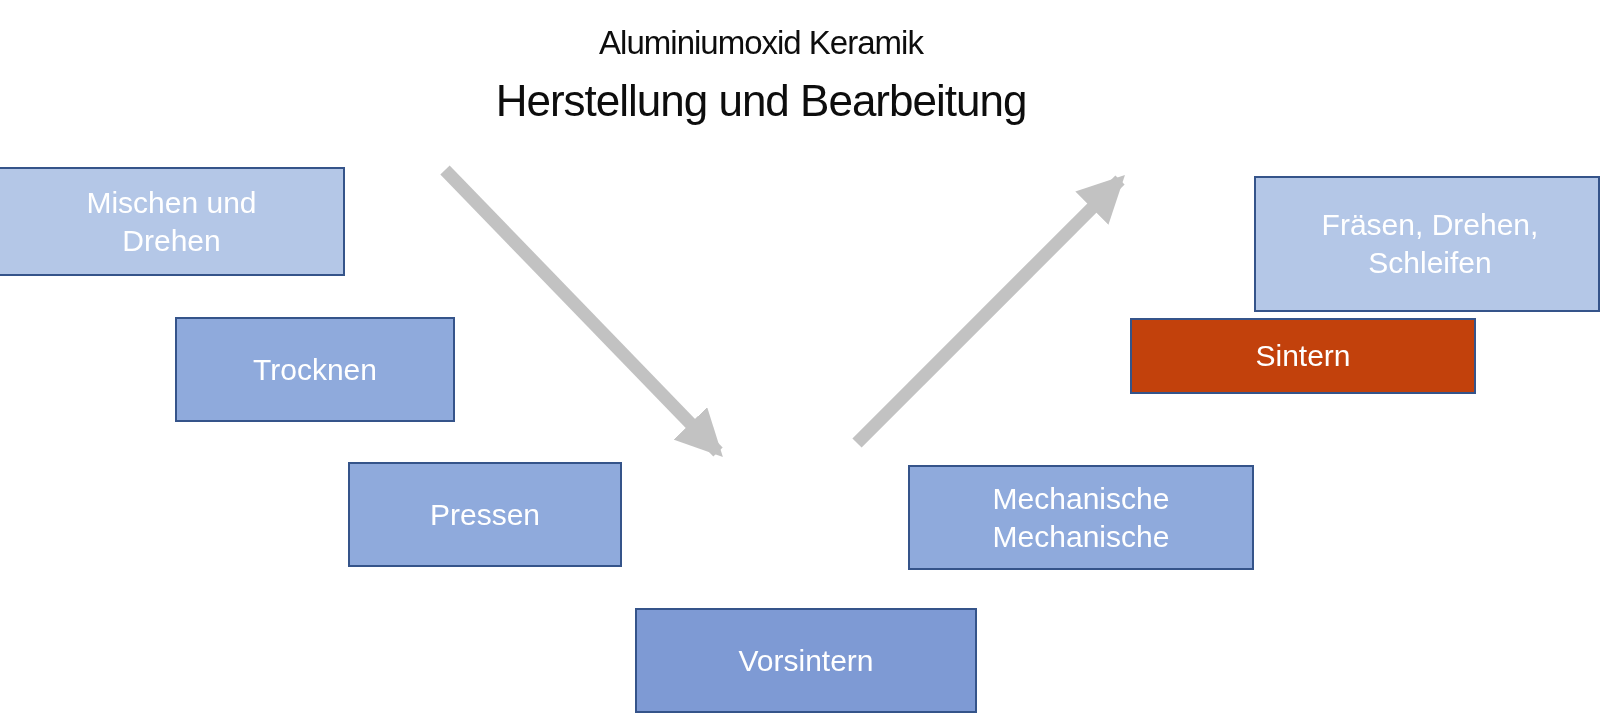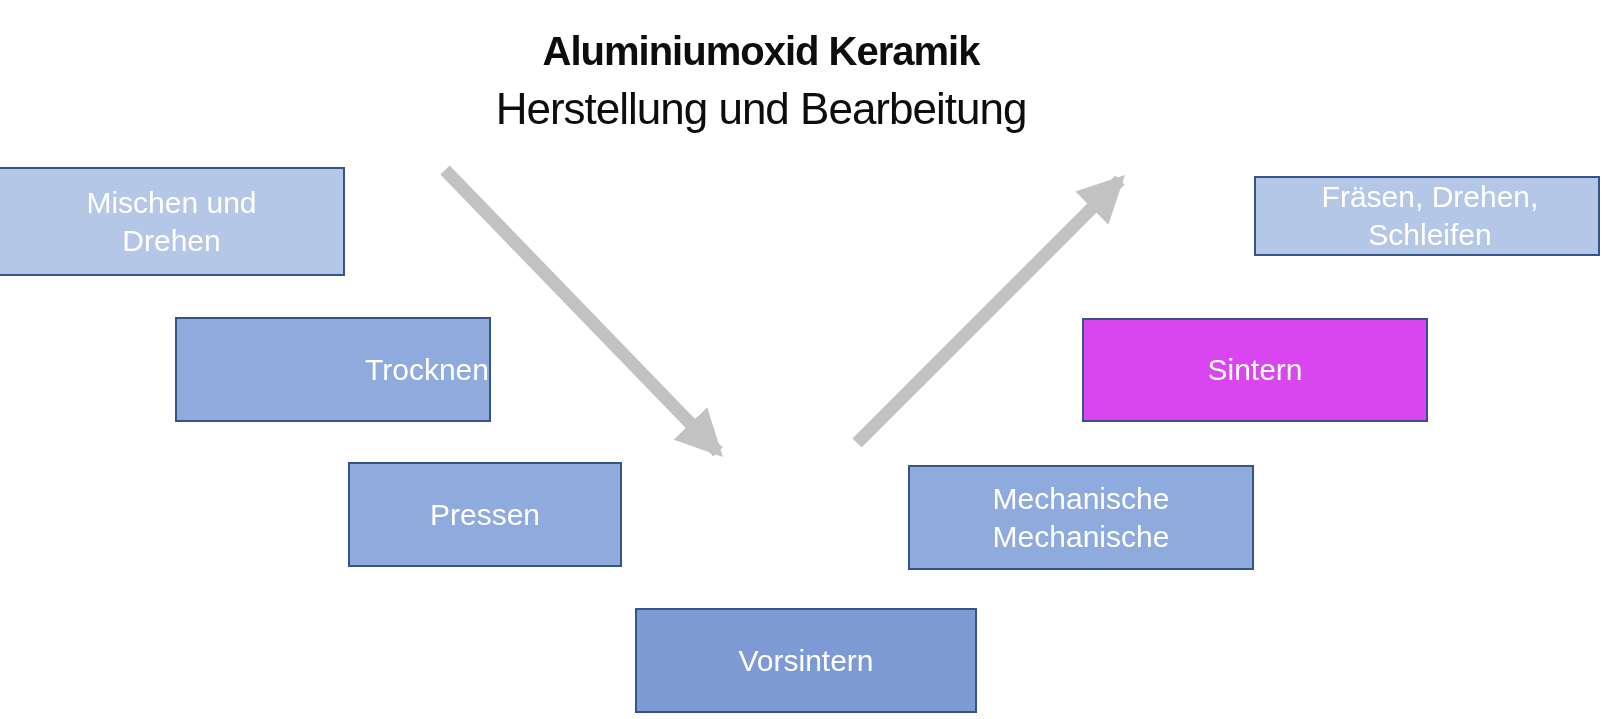--- a/index.html
+++ b/index.html
@@ -18,26 +18,25 @@
   }
   .title-block {
     position: absolute;
     top: 14px;
     left: 461px;
     width: 600px;
     text-align: center;
     color: #0d0d0d;
   }
   .title-line1 {
-    font-size: 40px;
-    font-weight: 700;
+    font-size: 33px;
+    font-weight: 400;
     line-height: 58px;
     letter-spacing: -1px;
     white-space: nowrap;
-    margin-top: 8px;
   }
   .title-line2 {
     font-size: 44px;
     font-weight: 400;
     line-height: 58px;
     letter-spacing: -1px;
     white-space: nowrap;
   }
   .arrow-layer {
     position: absolute;
@@ -89,35 +88,35 @@
     </defs>
     <line stroke-width="13" marker-end="url(#arrowhead)" x1="445" y1="170" x2="718" y2="452" stroke="#c2c2c2"></line>
     <line stroke-width="13" marker-end="url(#arrowhead)" x1="857" y1="443" x2="1120" y2="180" stroke="#c2c2c2"></line>
   </svg>
 
   <div class="boxes-layer">
       <div class="process-box" style="left: -2px; top: 167px; width: 347px; height: 109px; background: rgb(180, 199, 231); border-color: rgb(53, 84, 138); color: rgb(255, 255, 255);">
         <div class="box-line">Mischen und</div>
         <div class="box-line">Drehen</div>
       </div>
-      <div class="process-box" style="left: 175px; top: 317px; width: 316px; height: 105px; background: rgb(143, 170, 220); border-color: rgb(53, 84, 138); color: rgb(255, 255, 255); align-items: flex-end;">
+      <div class="process-box" style="left: 175px; top: 317px; width: 280px; height: 105px; background: rgb(143, 170, 220); border-color: rgb(53, 84, 138); color: rgb(255, 255, 255);">
         <div class="box-line">Trocknen</div>
       </div>
       <div class="process-box" style="left: 348px; top: 462px; width: 274px; height: 105px; background: rgb(143, 170, 220); border-color: rgb(53, 84, 138); color: rgb(255, 255, 255);">
         <div class="box-line">Pressen</div>
       </div>
       <div class="process-box" style="left: 635px; top: 608px; width: 342px; height: 105px; background: rgb(126, 154, 212); border-color: rgb(53, 84, 138); color: rgb(255, 255, 255);">
         <div class="box-line">Vorsintern</div>
       </div>
       <div class="process-box" style="left: 908px; top: 465px; width: 346px; height: 105px; background: rgb(143, 170, 220); border-color: rgb(53, 84, 138); color: rgb(255, 255, 255);">
         <div class="box-line">Mechanische</div>
         <div class="box-line">Mechanische</div>
       </div>
-      <div class="process-box" style="left: 1082px; top: 318px; width: 346px; height: 104px; background: #d946ef; border-color: rgb(53, 84, 138); color: rgb(255, 255, 255);">
+      <div class="process-box" style="left: 1130px; top: 318px; width: 346px; height: 76px; background: #c2410c; border-color: rgb(53, 84, 138); color: rgb(255, 255, 255);">
         <div class="box-line">Sintern</div>
       </div>
-      <div class="process-box" style="left: 1254px; top: 176px; width: 346px; height: 80px; background: rgb(180, 199, 231); border-color: rgb(53, 84, 138); color: rgb(255, 255, 255); padding-left: 6px;">
+      <div class="process-box" style="left: 1254px; top: 176px; width: 346px; height: 136px; background: rgb(180, 199, 231); border-color: rgb(53, 84, 138); color: rgb(255, 255, 255); padding-left: 6px;">
         <div class="box-line">Fräsen, Drehen,</div>
         <div class="box-line">Schleifen</div>
       </div>
     </div>
 
 </div>
 
 </body></html>

